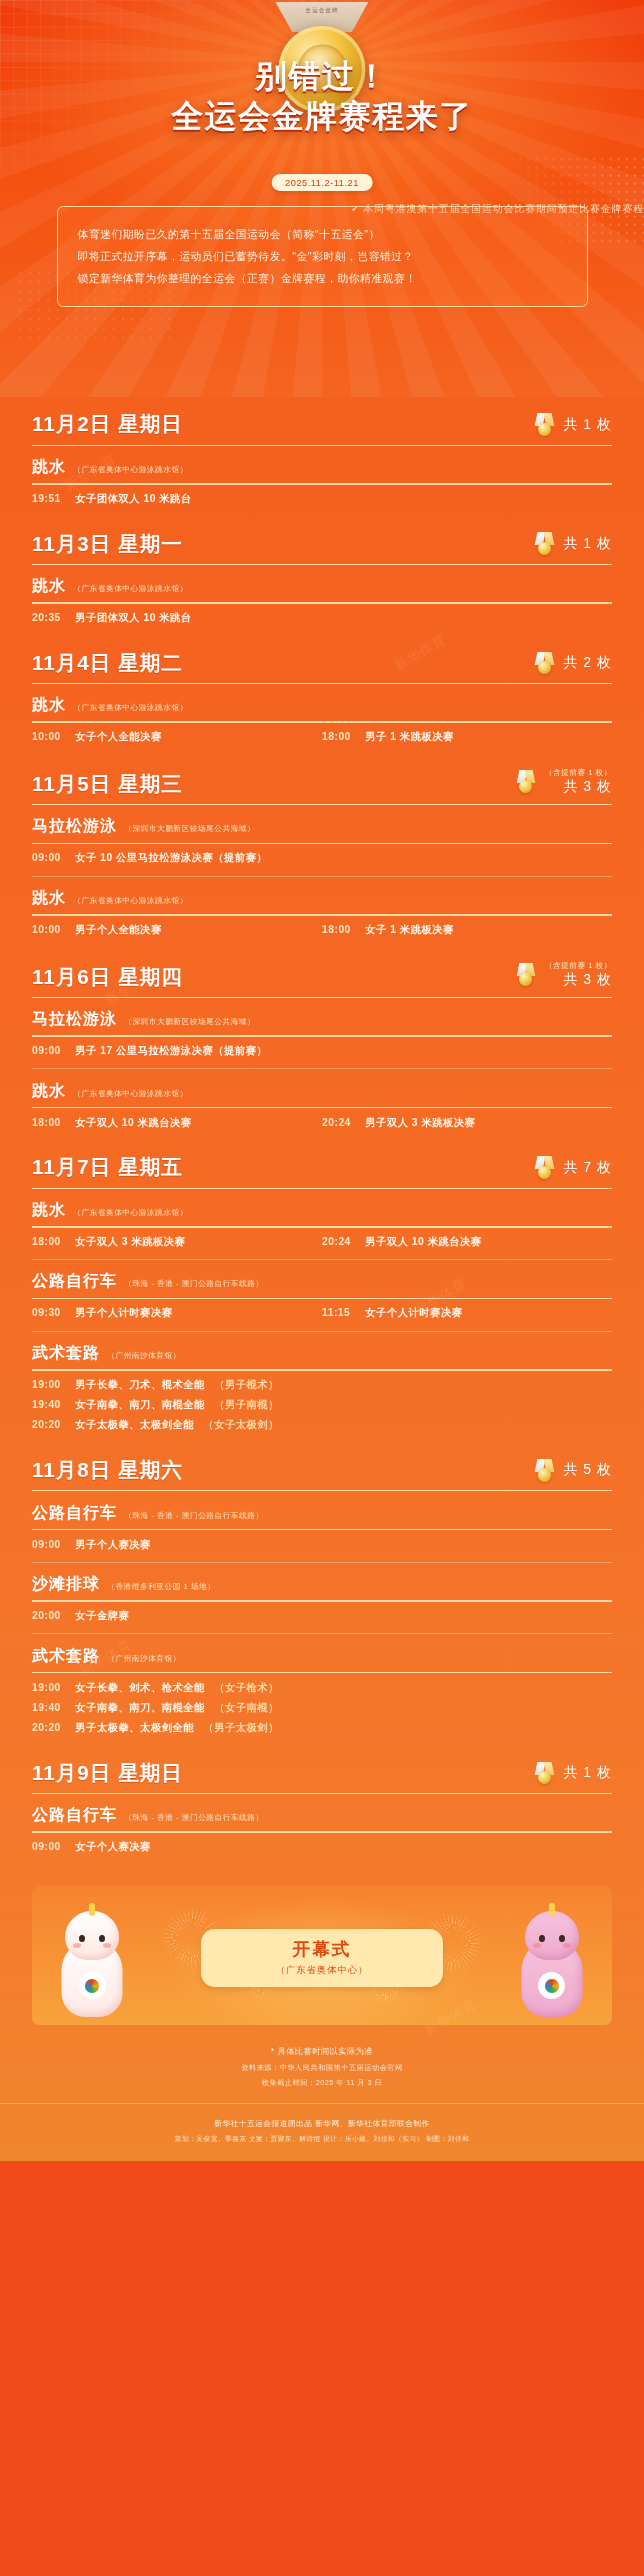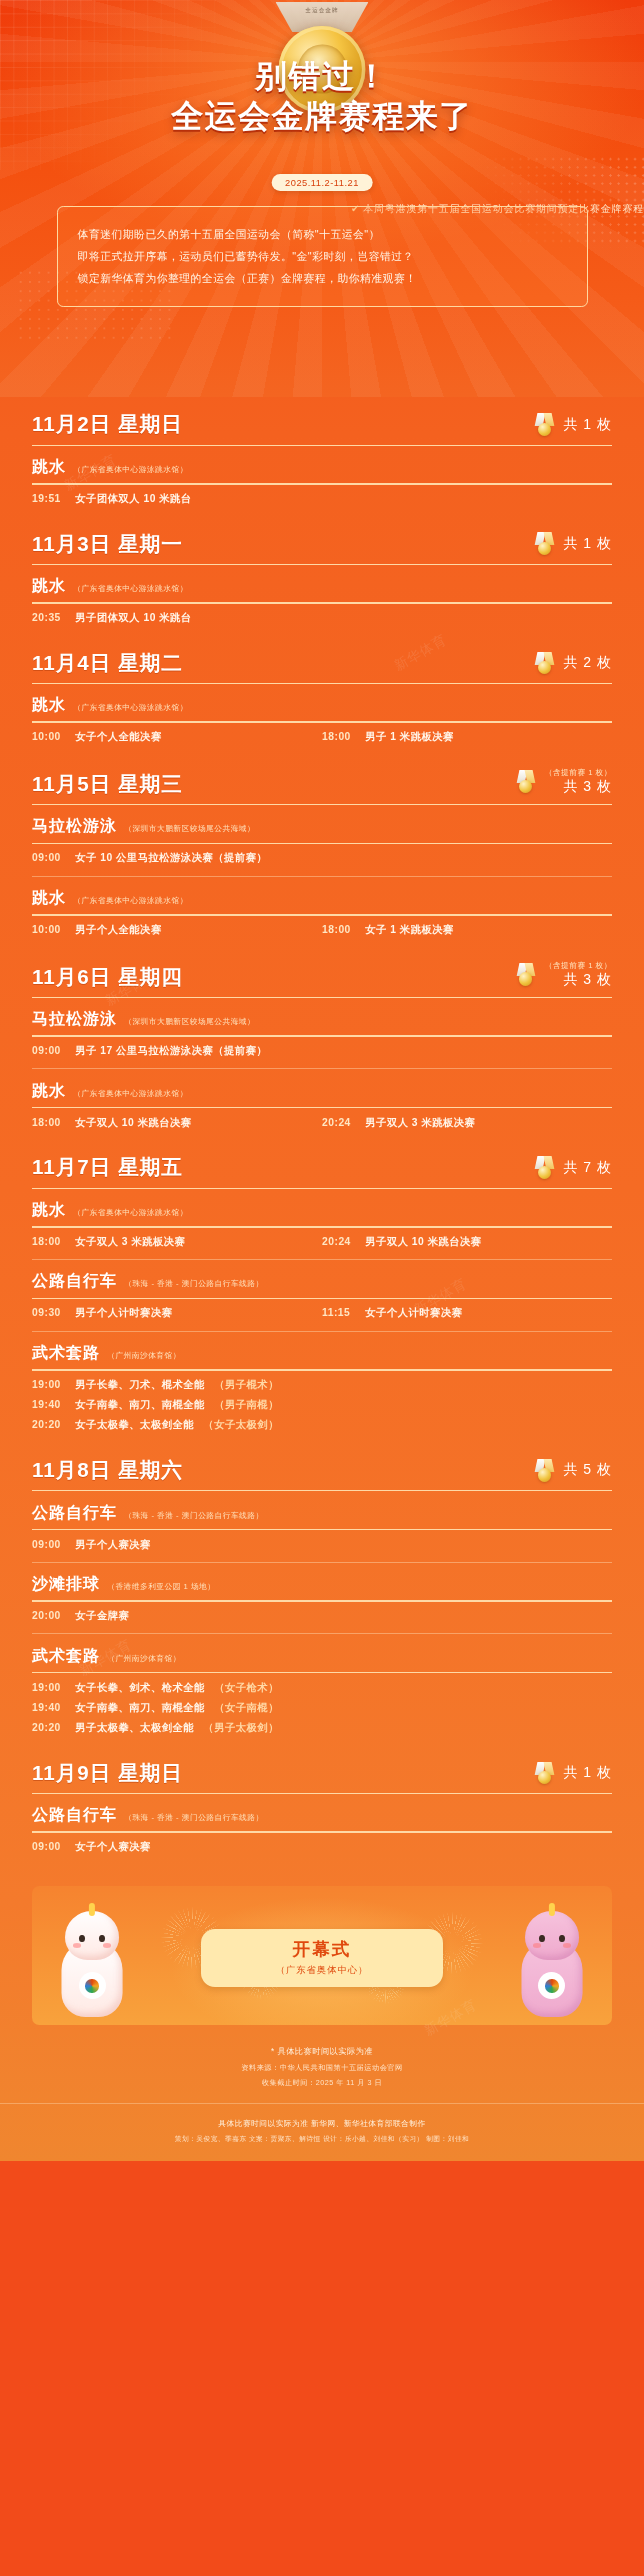--- a/index.html
+++ b/index.html
@@ -670,21 +670,21 @@
     </div>
   </div>
 
   <div class="notes">
     <div>* 具体比赛时间以实际为准</div>
     <div class="small">资料来源：中华人民共和国第十五届运动会官网</div>
     <div class="small">收集截止时间：2025 年 11 月 3 日</div>
   </div>
 
   <div class="credits">
-    <div>具体比赛时间以实际为准    新华网、新华社体育部联合制作</div>
+    <div>新华社十五运会报道团出品    新华网、新华社体育部联合制作</div>
     <div class="row2">策划：吴俊宽、季嘉东    文案：贾聚东、解诗恒    设计：乐小越、刘佳和（实习）    制图：刘佳和</div>
   </div>
 
   <div id="watermarks">
       <div class="wm" style="left: 62px; top: 464px;">新华体育</div>
       <div class="wm" style="left: 392px; top: 644px;">新华体育</div>
       <div class="wm" style="left: 103px; top: 979px;">新华体育</div>
       <div class="wm" style="left: 412px; top: 1288px;">新华体育</div>
       <div class="wm" style="left: 77px; top: 1649px;">新华体育</div>
       <div class="wm" style="left: 422px; top: 2009px;">新华体育</div>

